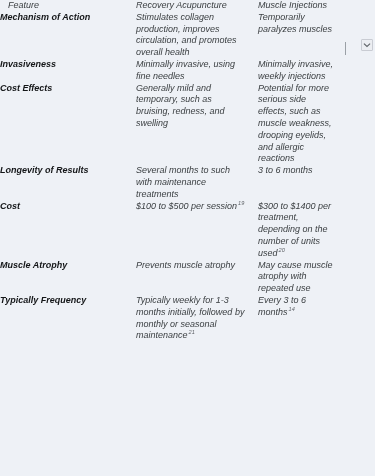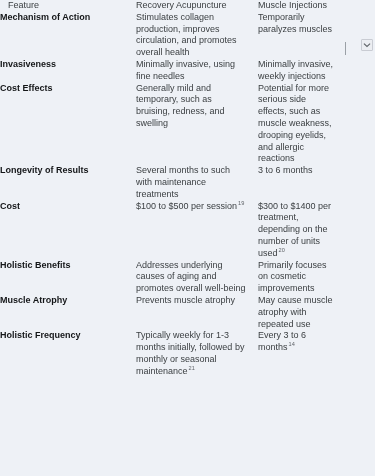--- a/index.html
+++ b/index.html
@@ -39,20 +39,21 @@
   .cmp-table col.c-col3     { width: 87px;  }
 
   .cmp-table th,
   .cmp-table td {
     text-align: left;
     vertical-align: top;
     font-size: 9px;
     line-height: 11.8px;
     padding: 0 10px 0 0;
     background: transparent;
+    font-style: italic;
   }
 
   thead th {
     font-weight: 400;
     color: #3c4043;
     padding-top: 9px;
     padding-bottom: 20px;
   }
 
   thead th.hd-feature { padding-left: 8px; }
@@ -142,31 +143,26 @@
           <td class="feature-cell">Longevity of Results</td>
           <td>Several months to such with maintenance treatments</td>
           <td>3 to 6 months</td>
         </tr>
         <tr>
           <td class="feature-cell">Cost</td>
           <td>$100 to $500 per session<sup>19</sup></td>
           <td>$300 to $1400 per treatment, depending on the number of units used<sup>20</sup></td>
         </tr>
         <tr>
-          <td class="feature-cell">Holistic Benefits</td>
-          <td>Addresses underlying causes of aging and promotes overall well-being</td>
-          <td>Primarily focuses on cosmetic improvements</td>
-        </tr>
-        <tr>
           <td class="feature-cell">Muscle Atrophy</td>
           <td>Prevents muscle atrophy</td>
           <td>May cause muscle atrophy with repeated use</td>
         </tr>
         <tr>
-          <td class="feature-cell">Holistic Frequency</td>
+          <td class="feature-cell">Typically Frequency</td>
           <td>Typically weekly for 1-3 months initially, followed by monthly or seasonal maintenance<sup>21</sup></td>
           <td>Every 3 to 6 months<sup>14</sup></td>
         </tr>
       </tbody>
   </table>
 
   <div class="caret"></div>
 
   <div class="scroll-btn">
     <span>

